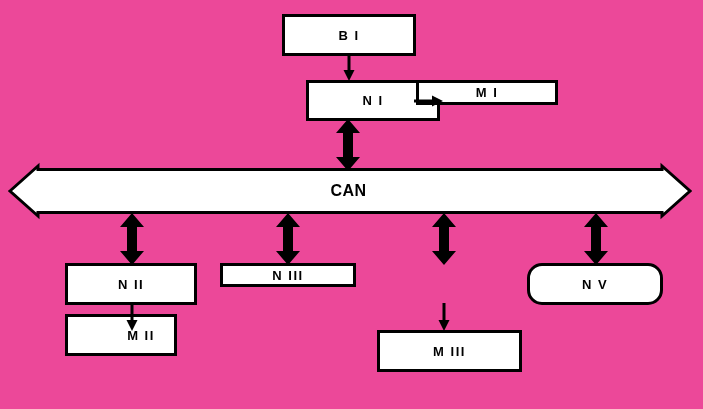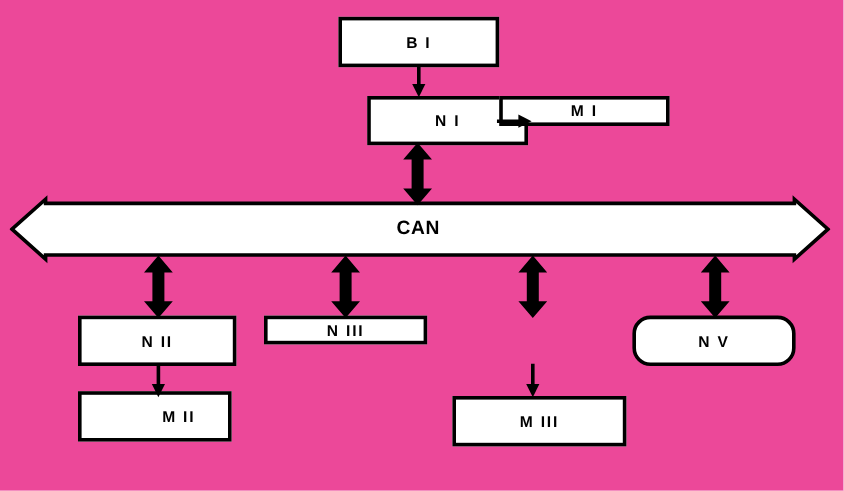--- a/index.html
+++ b/index.html
@@ -83,21 +83,21 @@
 
   <div class="node-box" style="left:220px; top:263px; width:136px; height:24px;">
     <span>N III</span>
   </div>
 
 
   <div class="node-box" style="left:527px; top:263px; width:136px; height:42px;border-radius:15px;">
     <span>N V</span>
   </div>
 
-  <div class="node-box" style="left:65px; top:326px; width:128px; height:42px;padding-left:40px;">
+  <div class="node-box" style="left:65px; top:314px; width:112px; height:42px;padding-left:40px;">
     <span>M II</span>
   </div>
 
   <div class="node-box" style="left:377px; top:330px; width:145px; height:42px;">
     <span>M III</span>
   </div>
 
   <div class="bus">
     <svg width="684" height="62" viewBox="0 0 684 62" xmlns="http://www.w3.org/2000/svg">
       <polygon points="2,31 30,6 30,9.5 654,9.5 654,6 682,31 654,56 654,52.5 30,52.5 30,56" fill="#ffffff" stroke="#000000" stroke-width="3" stroke-linejoin="miter"></polygon>

